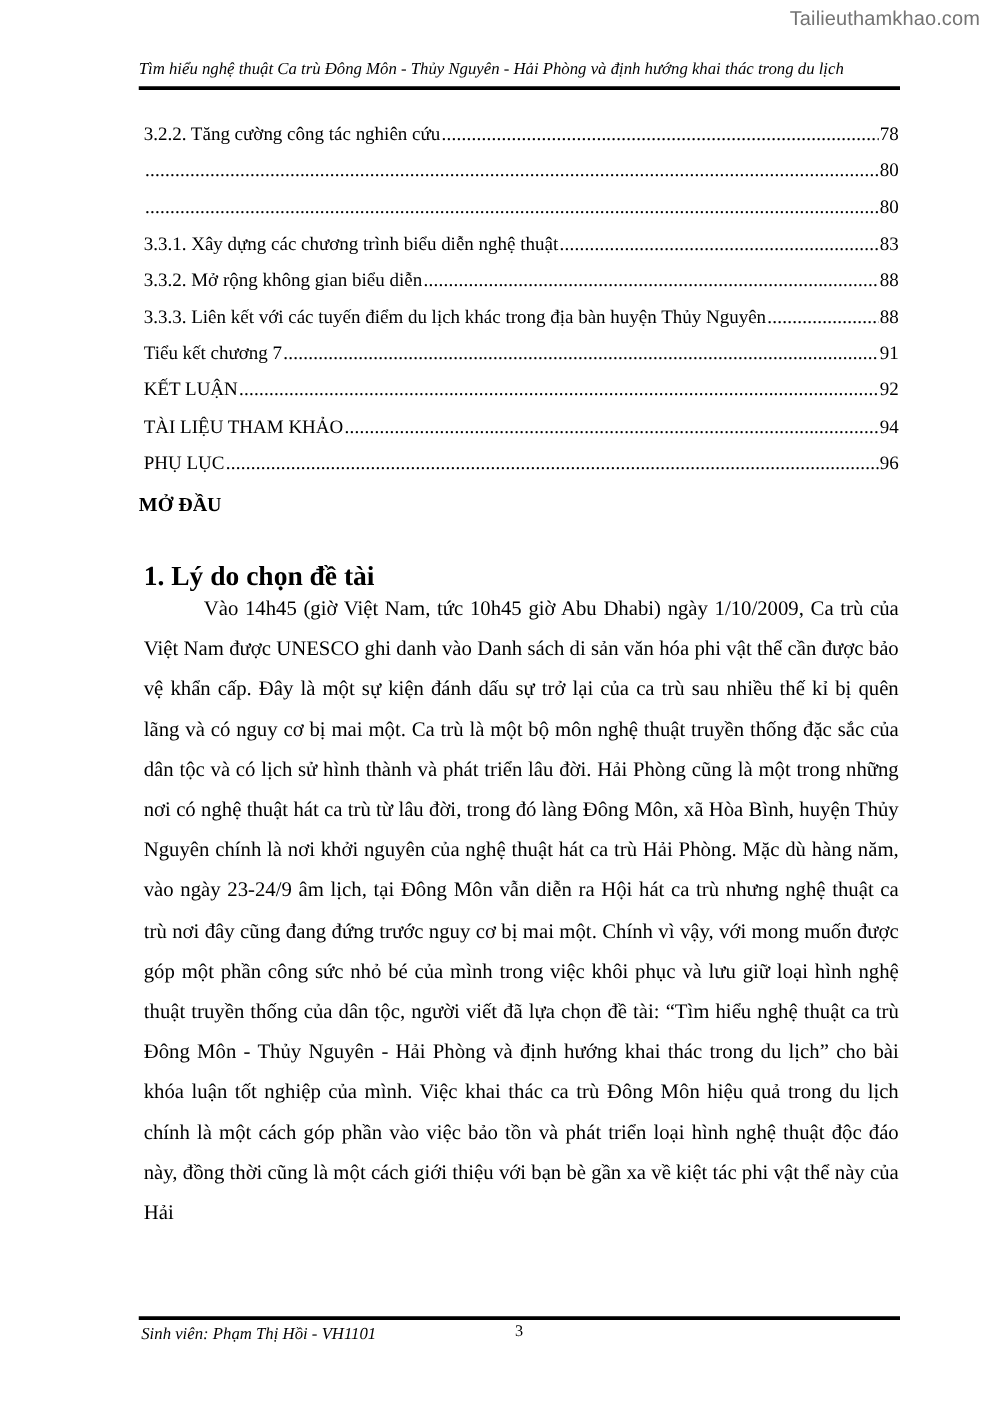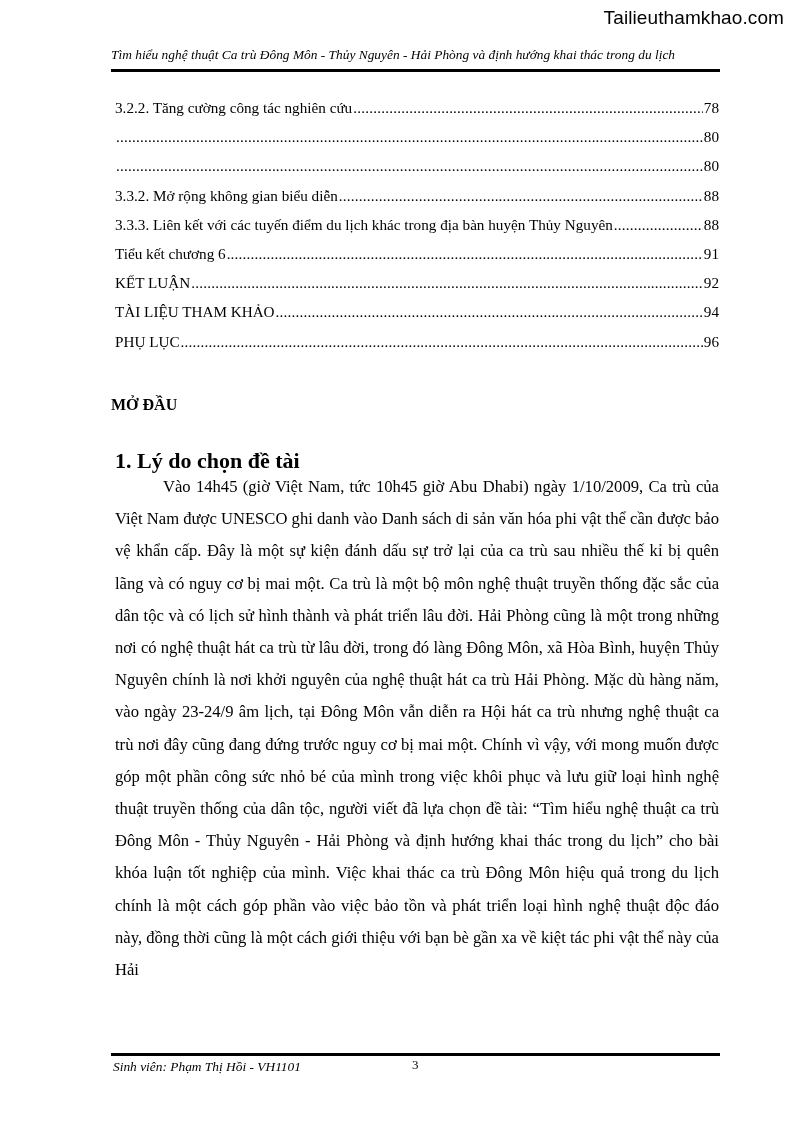--- a/index.html
+++ b/index.html
@@ -1,19 +1,19 @@
 <!DOCTYPE html>
 <html><head>
 <meta charset="utf-8">
 <style>
   html, body { margin: 0; padding: 0; background: #ffffff; }
   body { width: 794px; height: 1123px; position: relative; overflow: hidden;
          font-family: "Liberation Serif", "DejaVu Serif", serif; color: #000; }
   .watermark { position: absolute; top: 7px; right: 10px; font-family: "Liberation Sans", "DejaVu Sans", sans-serif;
-               font-size: 19px; color: #000000; letter-spacing: 0.1px; }
+               font-size: 16px; color: #737373; letter-spacing: 0.1px; }
   .header { position: absolute; left: 111px; width: 609px; top: 46px; }
   .header-text { font-style: italic; font-size: 13.4px; white-space: nowrap; line-height: 18px; }
   .header-line { position: absolute; left: 111px; width: 609px; top: 69px; height: 3px; background: #000; }
   .toc { position: absolute; left: 115px; width: 604px; top: 93px; }
   .toc-row { display: flex; align-items: flex-start; height: 29.2px; font-size: 15.2px; line-height: 29.2px; }
   .toc-label { white-space: nowrap; }
   .toc-dots { flex: 1; overflow: hidden; white-space: nowrap; margin: 0 1px; }
   .toc-dots::after { content: "................................................................................................................................................................................................................"; letter-spacing: 0.2px; }
   .toc-page { white-space: nowrap; }
   .section-title { position: absolute; left: 111px; width: 609px; top: 393px; 
@@ -43,31 +43,36 @@
   </div>
   <div class="toc-row">
     <span class="toc-dots"></span>
     <span class="toc-page">80</span>
   </div>
   <div class="toc-row">
     <span class="toc-dots"></span>
     <span class="toc-page">80</span>
   </div>
   <div class="toc-row">
+    <span class="toc-label">3.3.1. Xây dựng các chương trình biểu diễn nghệ thuật</span>
+    <span class="toc-dots"></span>
+    <span class="toc-page">83</span>
+  </div>
+  <div class="toc-row">
     <span class="toc-label">3.3.2. Mở rộng không gian biểu diễn</span>
     <span class="toc-dots"></span>
     <span class="toc-page">88</span>
   </div>
   <div class="toc-row">
     <span class="toc-label">3.3.3. Liên kết với các tuyến điểm du lịch khác trong địa bàn huyện Thủy Nguyên</span>
     <span class="toc-dots"></span>
     <span class="toc-page">88</span>
   </div>
   <div class="toc-row">
-    <span class="toc-label">Tiểu kết chương 6</span>
+    <span class="toc-label">Tiểu kết chương 7</span>
     <span class="toc-dots"></span>
     <span class="toc-page">91</span>
   </div>
   <div class="toc-row">
     <span class="toc-label">KẾT LUẬN</span>
     <span class="toc-dots"></span>
     <span class="toc-page">92</span>
   </div>
   <div class="toc-row">
     <span class="toc-label">TÀI LIỆU THAM KHẢO</span>

